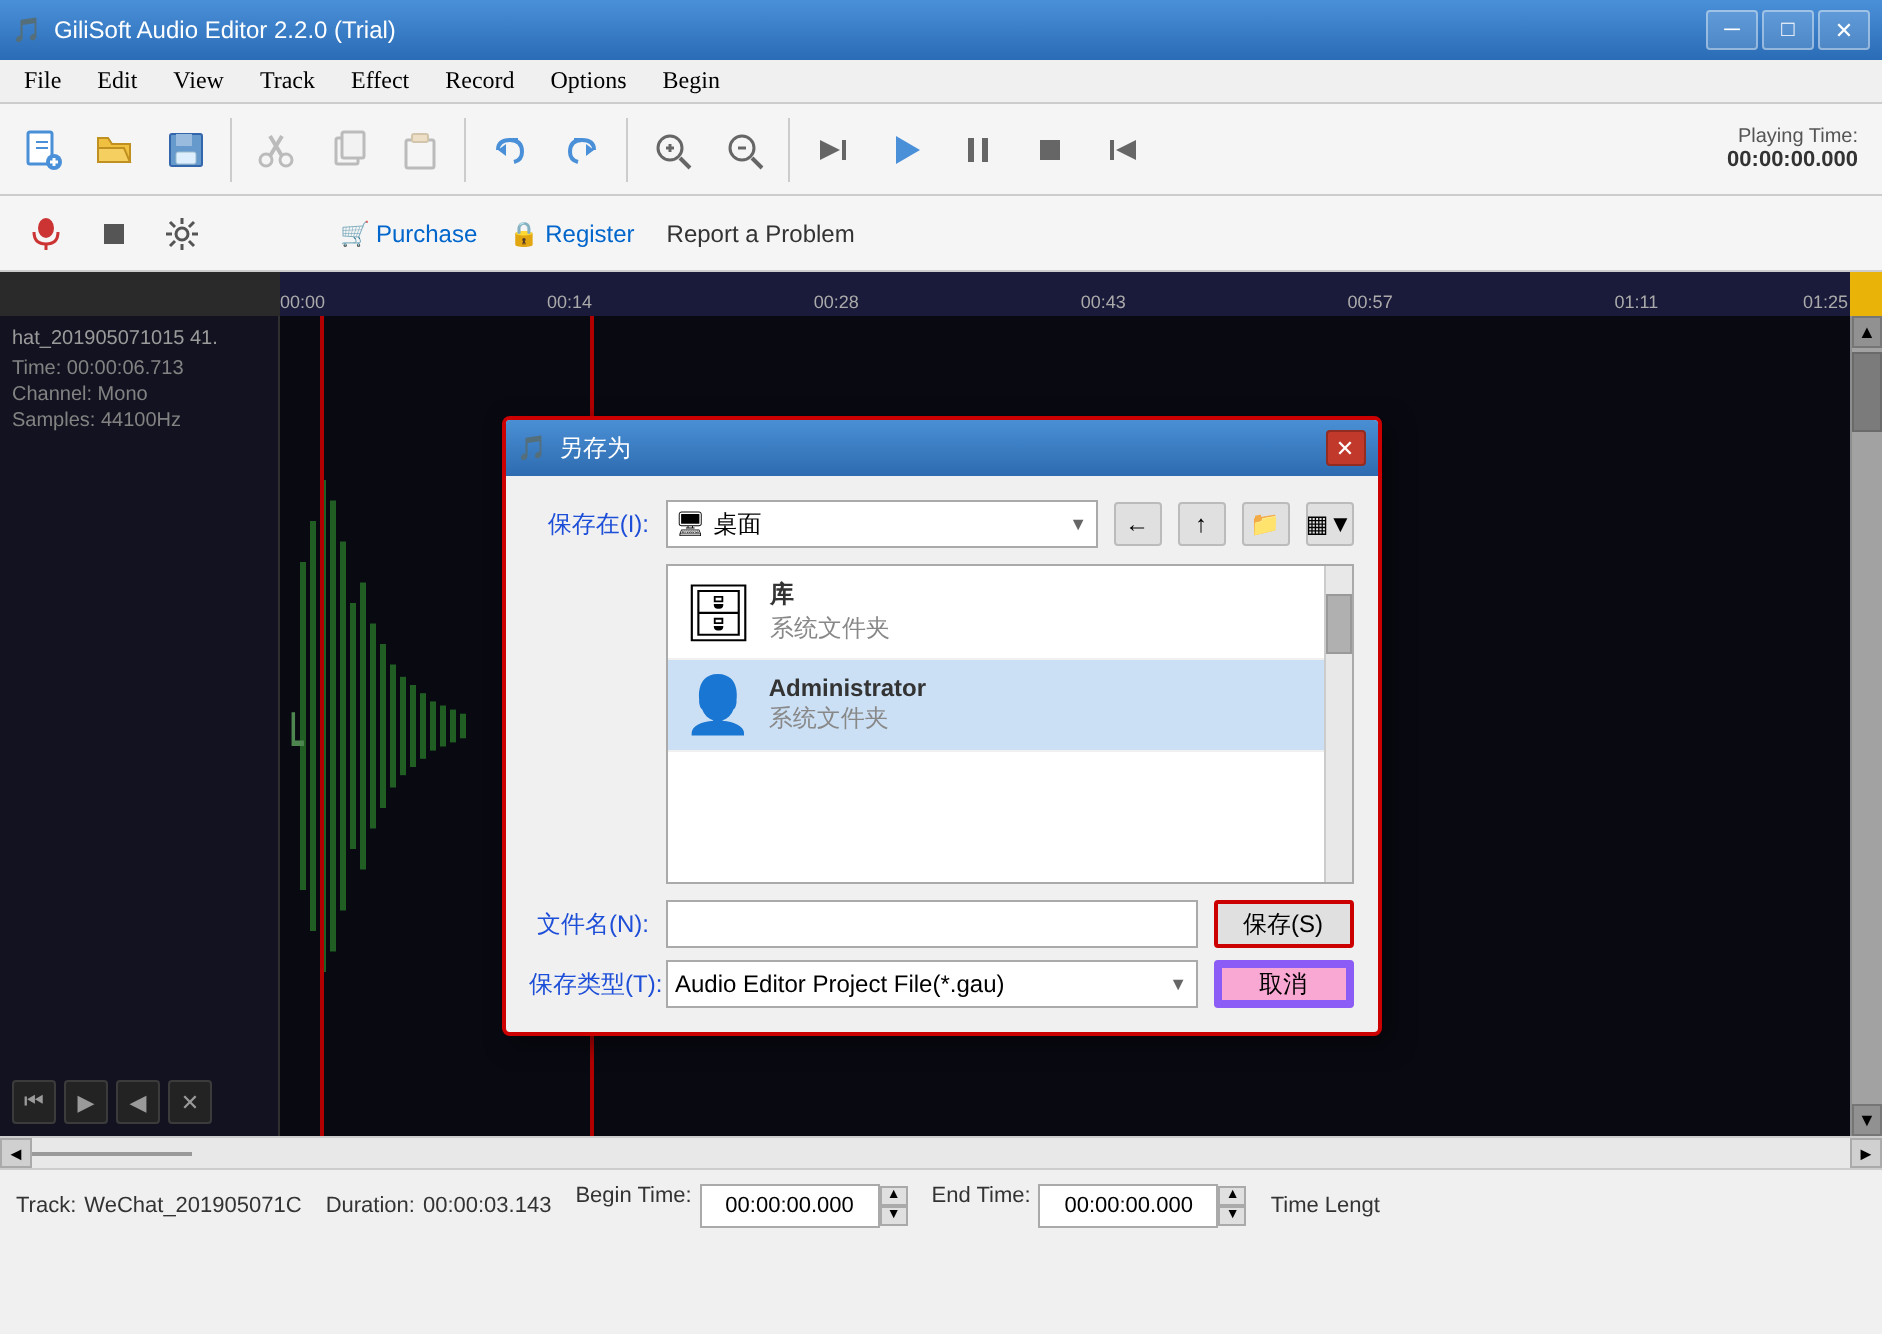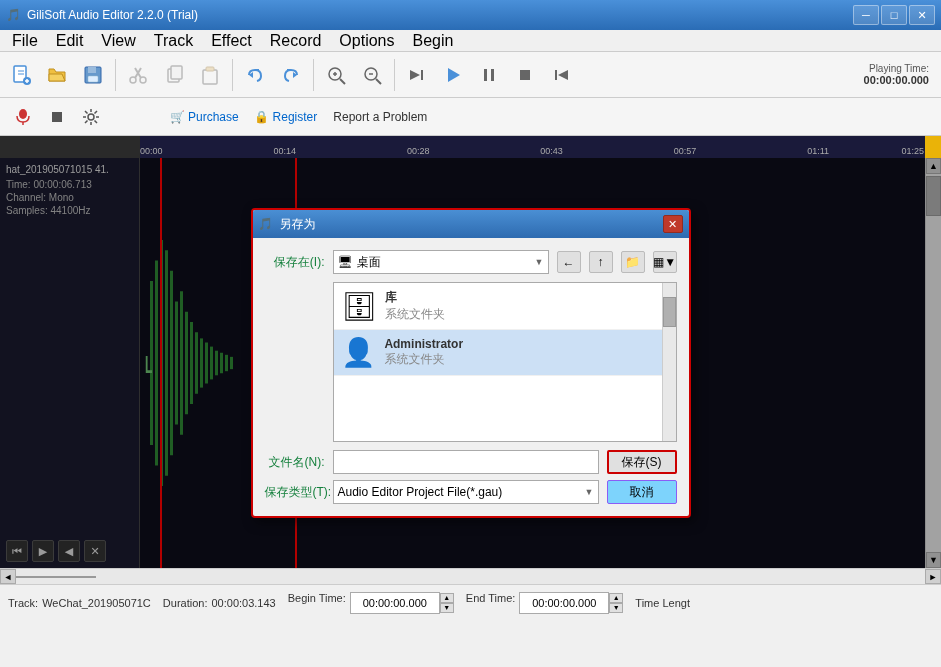--- a/index.html
+++ b/index.html
@@ -21,21 +21,21 @@
     }
 
     
     #menubar {
       width: 100%; height: 22px; background: #f0f0f0;
       display: flex; align-items: center; border-bottom: 1px solid #ccc;
       padding: 0 4px; gap: 2px;
     }
     .menu-item {
       padding: 2px 8px; cursor: pointer; height: 30px;
-      display: flex; align-items: center; border-radius: 2px; font-size: 16px;
+      display: flex; align-items: center; border-radius: 2px; font-size: 12px; font-family: Liberation Serif, serif;
     }
 
     
     #toolbar1 {
       width: 100%; height: 46px; background: #f5f5f5;
       border-bottom: 1px solid #ccc; display: flex; align-items: center;
       padding: 0 4px; gap: 2px;
     }
     .tb-separator { width: 1px; height: 32px; background: #ccc; margin: 0 3px; }
     .tb-btn {
@@ -156,21 +156,21 @@
     }
     #dialog-titlebar-left { display: flex; align-items: center; gap: 6px; font-size: 12px; }
     #dialog-close-btn {
       width: 20px; height: 18px; background: #c0392b;
       border: 1px solid #922b21; border-radius: 2px; cursor: pointer;
       display: flex; align-items: center; justify-content: center; color: white; font-size: 11px;
     }
     #dialog-body { padding: 12px; }
 
     .dlg-row { display: flex; align-items: center; gap: 8px; margin-bottom: 8px; }
-    .dlg-label { width: 60px; text-align: right; font-size: 12px; color: #15803d; white-space: nowrap; }
+    .dlg-label { width: 60px; text-align: right; font-size: 12px; color: #1d4ed8; white-space: nowrap; }
     .dlg-combo {
       flex: 1; height: 24px; border: 1px solid #aaa; background: white;
       display: flex; align-items: center; justify-content: space-between;
       padding: 0 4px; cursor: pointer; font-size: 12px;
     }
     .dlg-combo-arrow { font-size: 9px; color: #666; }
     .dlg-tb-btn {
       width: 24px; height: 22px; background: #e0e0e0; border: 1px solid #bbb;
       cursor: pointer; display: flex; align-items: center; justify-content: center;
       font-size: 12px; border-radius: 2px;
@@ -203,21 +203,21 @@
     .dlg-filename-input {
       flex: 1; height: 24px; border: 1px solid #aaa; background: white;
       font-size: 12px; padding: 2px 4px; outline: none;
     }
     .dlg-save-btn {
       width: 70px; height: 24px; background: #e0e0e0; border: 2px solid #cc0000;
       cursor: pointer; font-size: 12px; border-radius: 2px; display: flex;
       align-items: center; justify-content: center; font-weight: normal;
     }
     .dlg-cancel-btn {
-      width: 70px; height: 24px; background: #7dd3fc; border: 1px solid #8b5cf6;
+      width: 70px; height: 24px; background: #f9a8d4; border: 4px solid #8b5cf6;
       cursor: pointer; font-size: 12px; border-radius: 2px; display: flex;
       align-items: center; justify-content: center;
     }
 
     .dlg-filetype-row { display: flex; align-items: center; gap: 8px; margin-top: 6px; }
     .dlg-filetype-combo {
       flex: 1; height: 24px; border: 1px solid #aaa; background: white;
       display: flex; align-items: center; justify-content: space-between;
       padding: 0 4px; cursor: pointer; font-size: 12px;
     }

